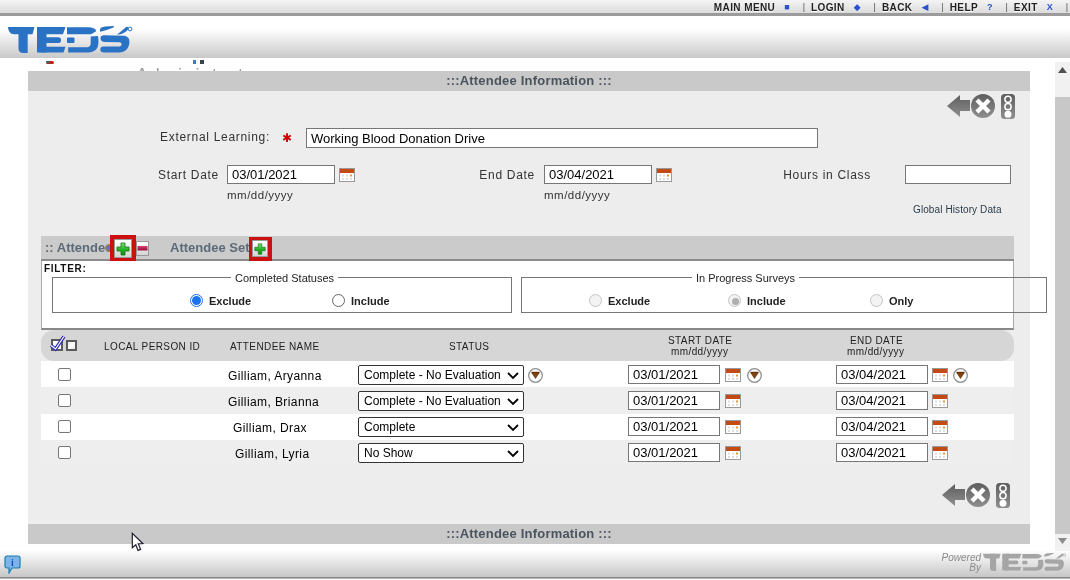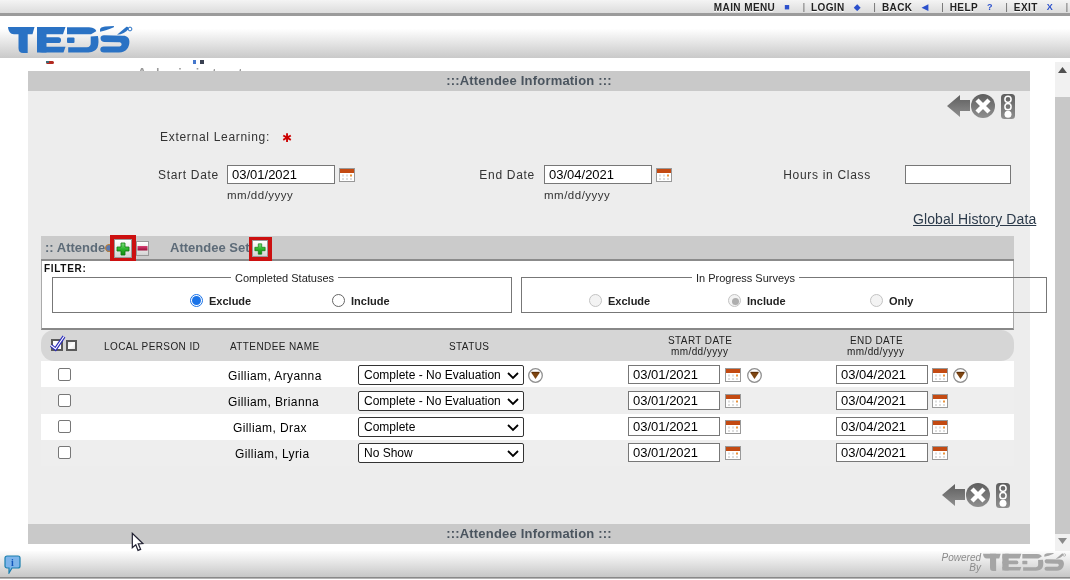--- a/index.html
+++ b/index.html
@@ -18,21 +18,21 @@
     background:linear-gradient(#ffffff 30%,#c9c9c9); }
   #admin { position:absolute; left:136px; top:15px; font-size:18px; color:#9b9b9b; letter-spacing:1.7px; line-height:18px;margin-top:35px; }
 
   #panel { position:absolute; left:28px; top:71px; width:1002px; height:473px; background:#ededed; }
   .graybar { position:absolute; left:28px; width:1002px; height:20px; background:#c9c9c9;
     text-align:center; font-size:13px; font-weight:bold; color:#4a545e; line-height:20px; letter-spacing:0.2px; }
 
   .lbl { position:absolute; font-size:12px; color:#333; letter-spacing:0.7px; white-space:nowrap; }
   .inp { position:absolute; background:#fff; border:1px solid #777; font-size:13px; color:#000;
          padding:0 4px; display:flex; align-items:center; white-space:nowrap; }
-  #ghd { position:absolute; left:913px; top:211px; font-size:14px; color:#2b3a4a; text-decoration:underline; letter-spacing:0.1px; }
+  #ghd { position:absolute; left:913px; top:204px; font-size:10px; color:#2b3a4a; letter-spacing:0.1px; }
 
   #attbar { position:absolute; left:41px; top:236px; width:973px; height:25px; background:#cbcbcb;
     border-bottom:2px solid #8b8b8b; }
   .battxt { position:absolute; font-size:13px; font-weight:bold; color:#5d6b78; white-space:nowrap; }
   .redbox { position:absolute; border:4px solid #cc1010; }
   .pbtn { position:absolute; background:linear-gradient(#ffffff,#d4d4d4);
     border:1px solid #999; display:flex; align-items:center; justify-content:center; }
 
   #filterbox { position:absolute; left:41px; top:261px; width:973px; height:69px; background:#fff;
      border-left:1px solid #aaa; border-right:1px solid #aaa; border-bottom:2px solid #888; }
@@ -127,20 +127,21 @@
     <circle cx="37" cy="12" r="12" fill="url(#gGI)"></circle>
     <path d="M31,6 L43,18 M43,6 L31,18" stroke="#fff" stroke-width="4.4"></path>
     <rect x="55" y="0" width="14" height="25" rx="3.5" fill="url(#gGI)"></rect>
     <circle cx="62" cy="5.3" r="3.1" fill="none" stroke="#fff" stroke-width="1.5"></circle>
     <circle cx="62" cy="12.7" r="3.1" fill="none" stroke="#fff" stroke-width="1.5"></circle>
     <circle cx="62" cy="20.2" r="3.5" fill="#fff"></circle>
   </svg>
 
   <div class="lbl" style="right:800px;top:130px">External Learning:</div>
   <div class="abs" style="left:282px;top:131px;color:#cc0000;font-size:12px">✱</div>
+  <div class="inp" style="left:306px;top:128px;width:512px;height:20px">Working Blood Donation Drive</div>
 
   <div class="lbl" style="right:851px;top:168px">Start Date</div>
   <div class="inp" style="left:227px;top:165px;width:108px;height:19px">03/01/2021</div>
   <svg class="abs" style="left:339px;top:168px" width="16" height="14" viewBox="0 0 16 14">
     <rect x="0.5" y="0.5" width="15" height="13" fill="#fff" stroke="#999"></rect>
     <rect x="1" y="1" width="14" height="4" fill="#c34a12"></rect>
     <rect x="3" y="6.5" width="2" height="2" fill="#ddd"></rect>
       <rect x="7" y="6.5" width="2" height="2" fill="#ddd"></rect>
       <rect x="11" y="6.5" width="2" height="2" fill="#e8943f"></rect>
     <rect x="3" y="10" width="2" height="2" fill="#ddd"></rect>

